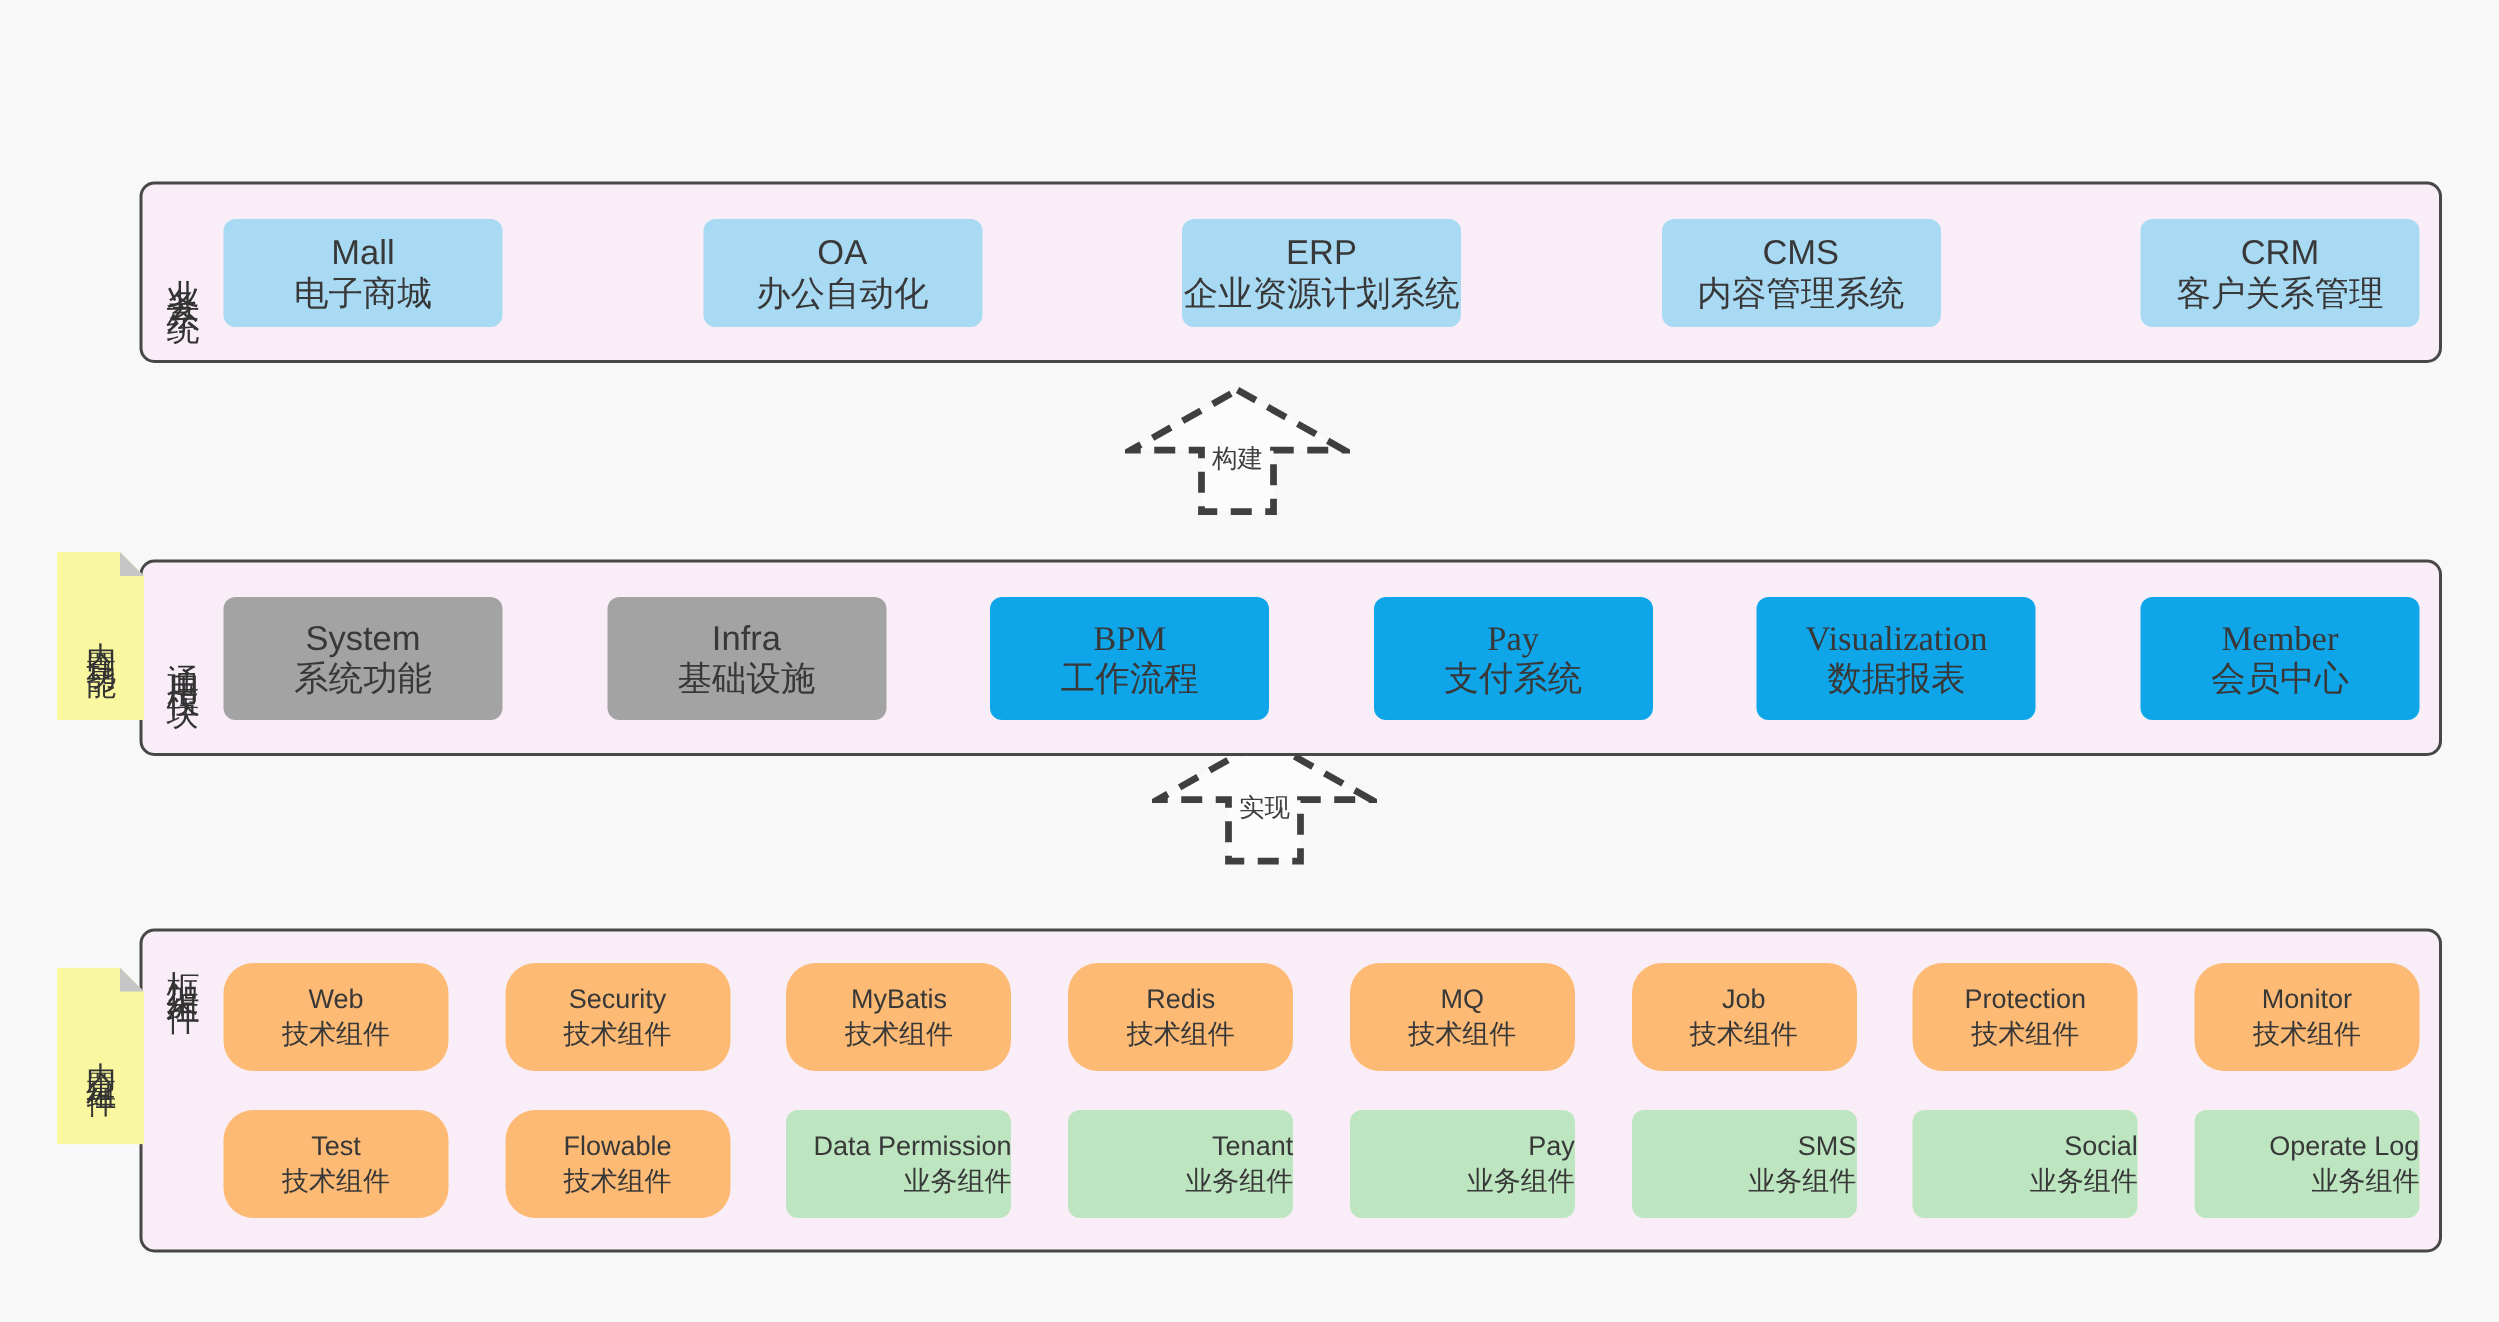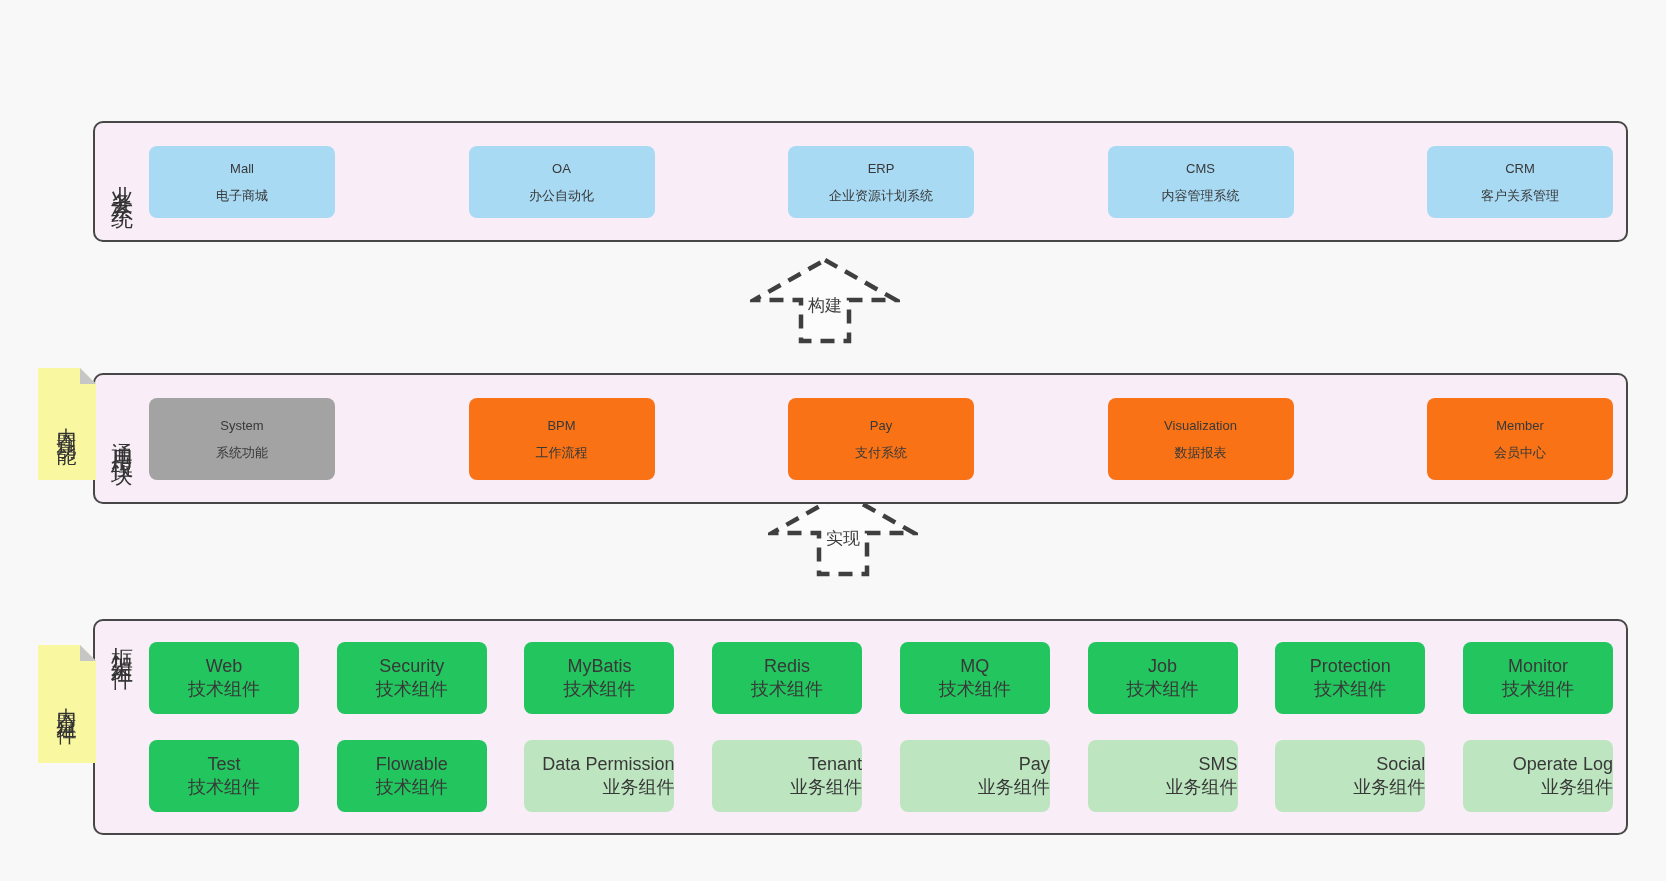--- a/index.html
+++ b/index.html
@@ -28,29 +28,29 @@
   .band-content{
     flex:1;display:flex;flex-direction:column;justify-content:center;
     padding-right:13px;gap:26px;
   }
   .box-row{display:flex;justify-content:space-between;}
   
   .box{
     border-radius:8px;display:flex;flex-direction:column;
     align-items:center;justify-content:center;text-align:center;
   }
-  .box-title,.box-sub{font-size:13px;line-height:27px;}
+  .box-title,.box-sub{font-size:23px;line-height:27px;}
   .wide{width:186px;height:72px;}
   #band-common .wide{height:82px;}
   .narrow{width:150px;height:72px;}
   .narrow .box-title,.narrow .box-sub{font-size:18px;line-height:23px;}
   .c-blue{background:#a8daf4;}
   .c-red{background:#a3a3a3;}
-  .c-pink{background:#f97316;}
-  .c-green{background:#22c55e;}
+  .c-pink{background:#0ea5e9;font-family:Liberation Serif, serif;}
+  .c-green{background:#fdba74;border-radius:20px;}
   .c-lightgreen{background:#bde6c0;align-items:flex-end;}
   
   .sticky{
     position:absolute;left:38px;width:58px;background:#f9f7a0;z-index:2;
     display:flex;justify-content:center;align-items:center;
     clip-path:polygon(0 0,calc(100% - 16px) 0,100% 16px,100% 100%,0 100%);
   }
   #sticky-functions{top:368px;height:112px;}
   #sticky-components{top:645px;height:118px;}
   .sticky span{writing-mode:vertical-lr;font-size:20px;letter-spacing:6px;line-height:1;color:#333;}
@@ -114,20 +114,24 @@
 <div class="band" id="band-common">
   <div class="band-label">
     <span>通用模块</span>
   </div>
   <div class="band-content">
     <div class="box-row">
       <div class="box wide c-red">
         <div class="box-title">System</div>
         <div class="box-sub">系统功能</div>
       </div>
+      <div class="box wide c-red">
+        <div class="box-title">Infra</div>
+        <div class="box-sub">基础设施</div>
+      </div>
       <div class="box wide c-pink">
         <div class="box-title">BPM</div>
         <div class="box-sub">工作流程</div>
       </div>
       <div class="box wide c-pink">
         <div class="box-title">Pay</div>
         <div class="box-sub">支付系统</div>
       </div>
       <div class="box wide c-pink">
         <div class="box-title">Visualization</div>

